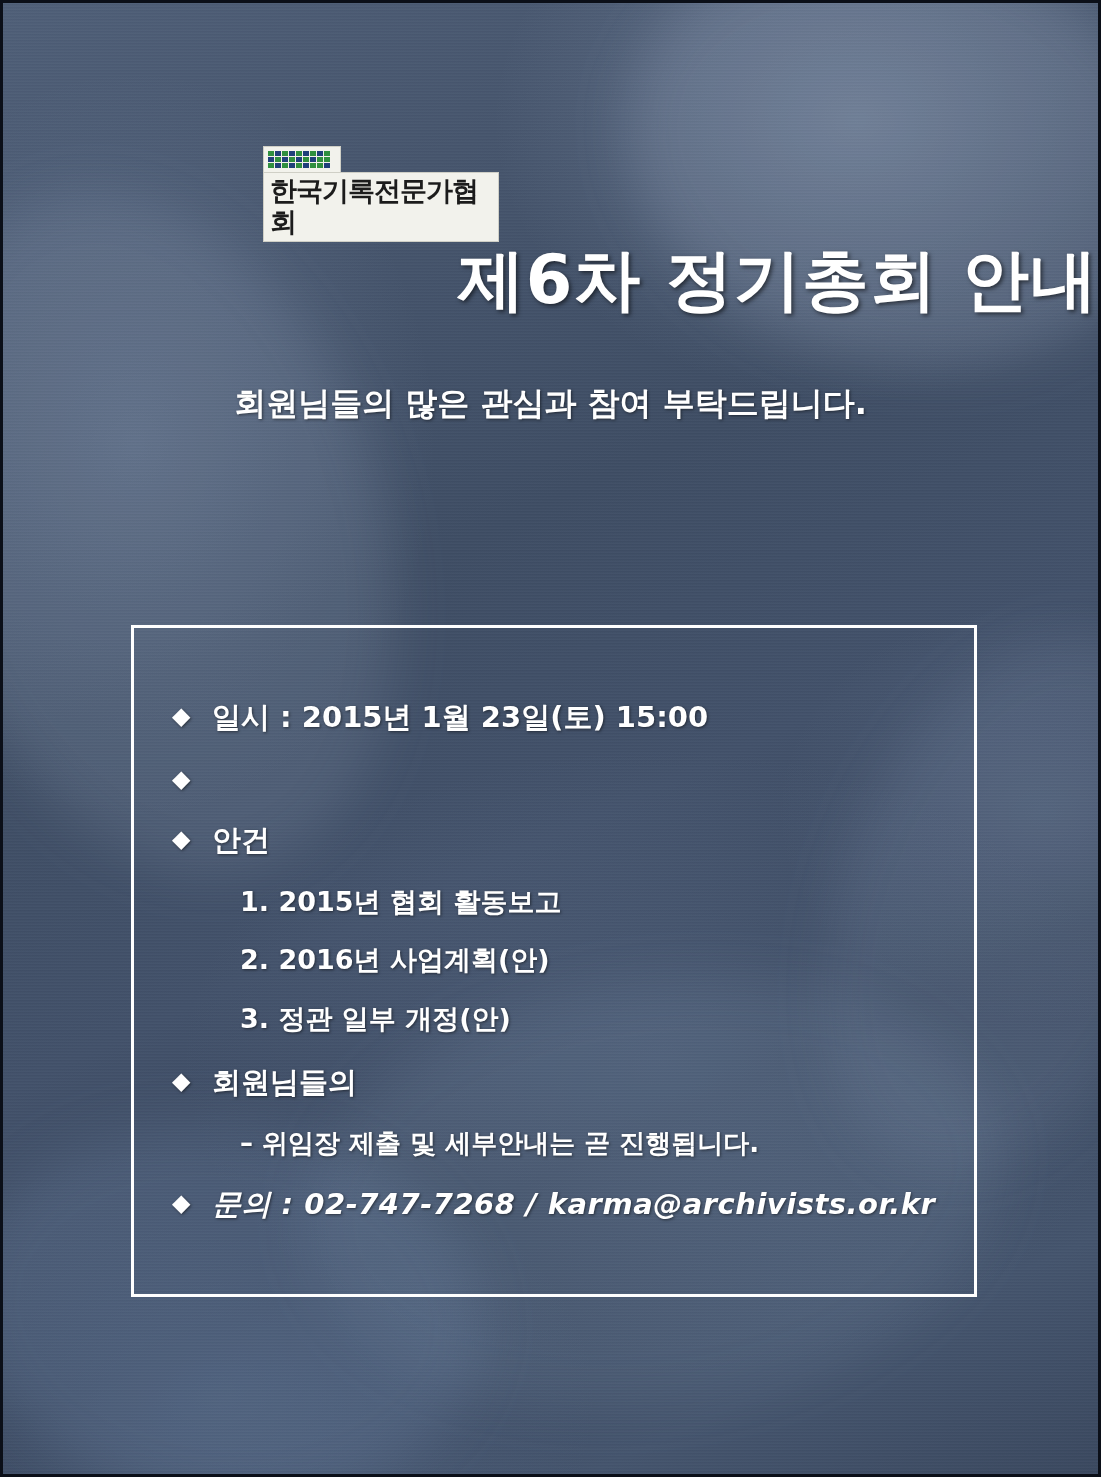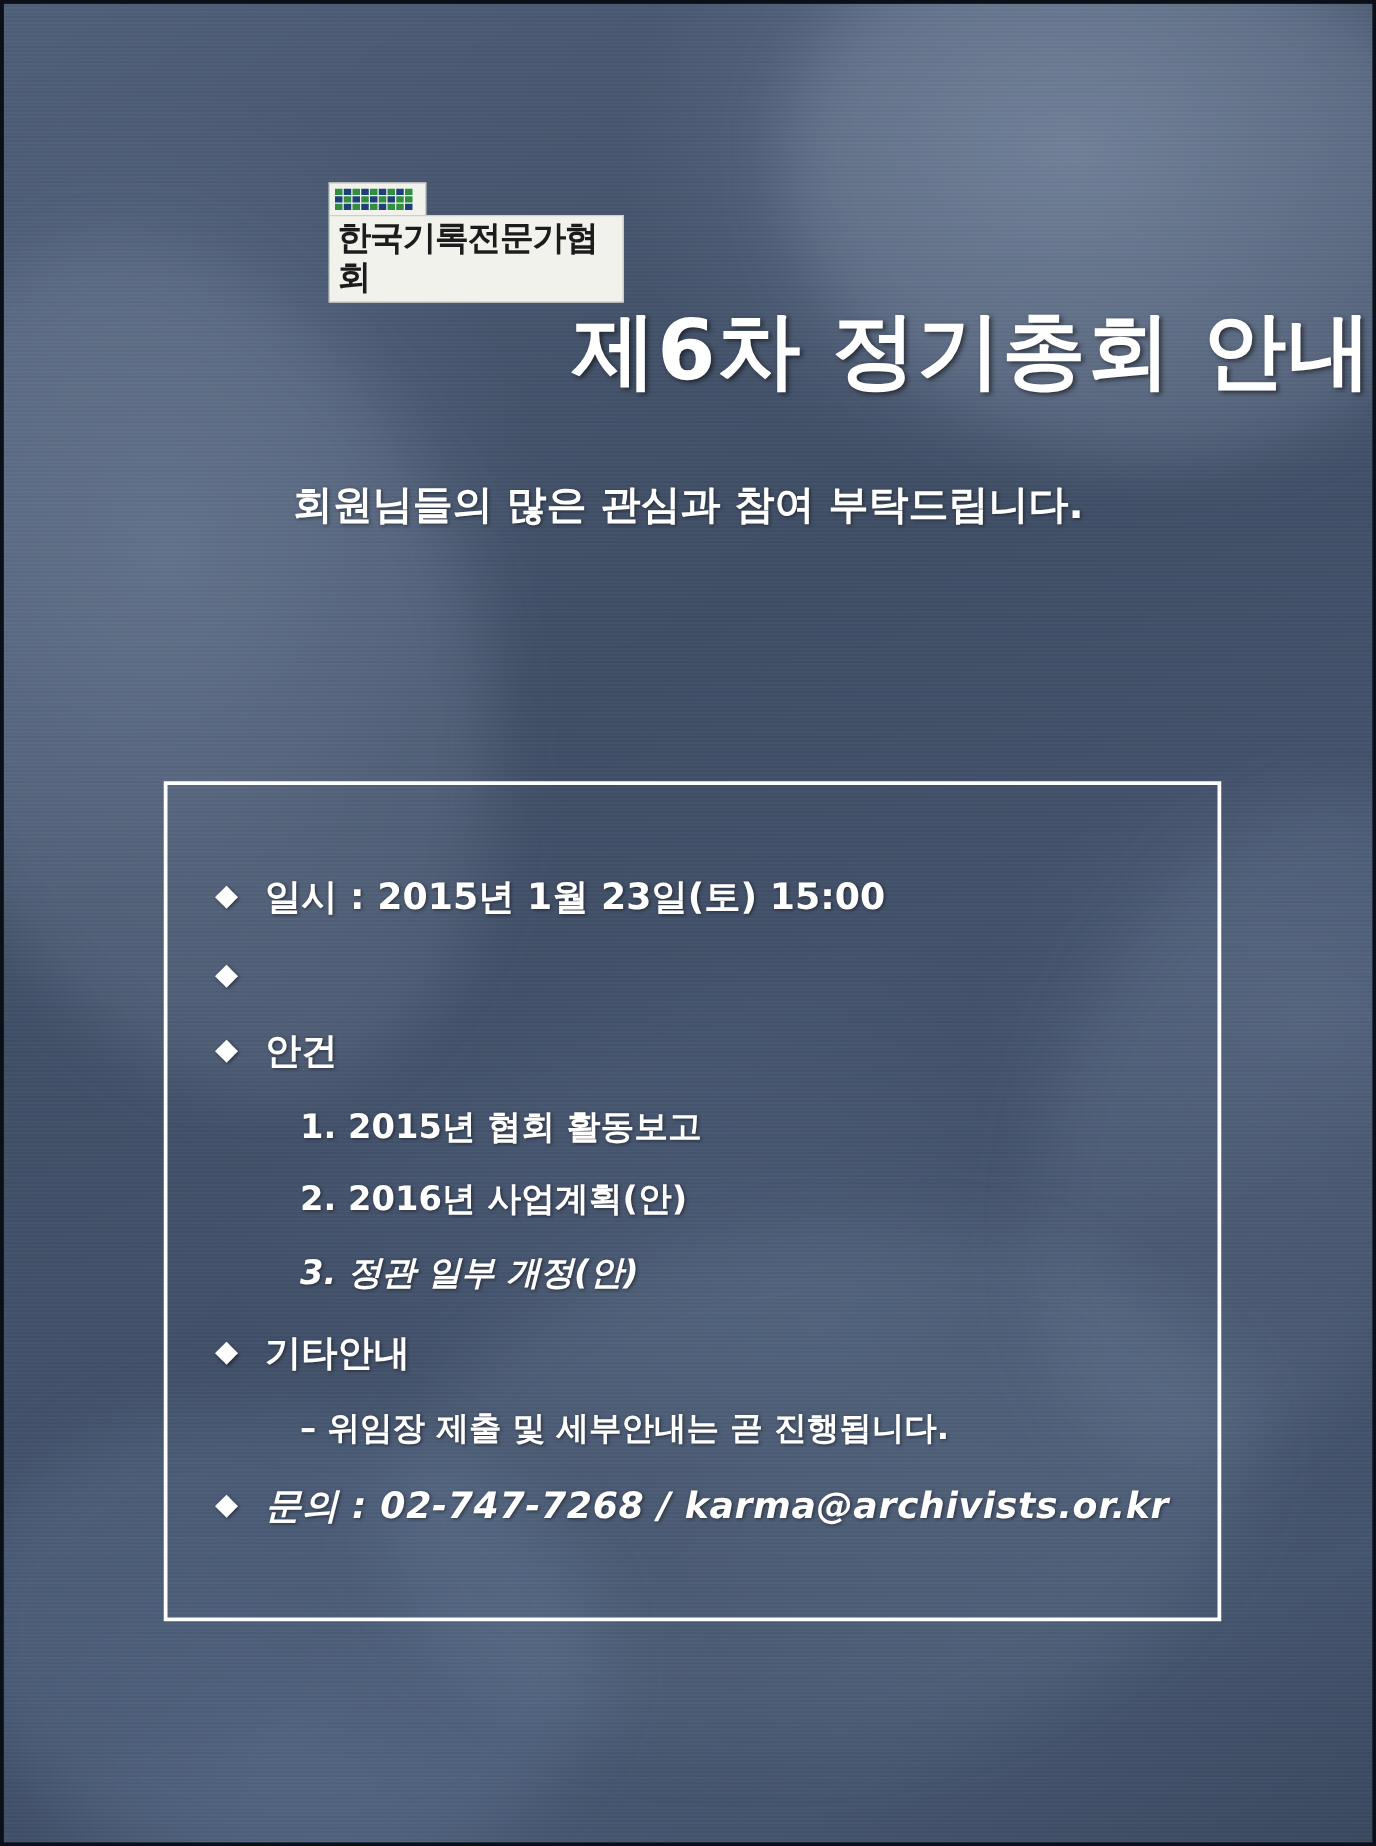--- a/index.html
+++ b/index.html
@@ -142,21 +142,21 @@
     flex: 0 0 40px;
     font-size: 24px;
     line-height: 1.35;
   }
   .sub {
     font-size: 27px;
     font-weight: 700;
     margin: 0 0 26px 68px;
     line-height: 1.2;
   }
-  .sub.last { margin-bottom: 30px; font-style: italic; }
+  .sub.last { margin-bottom: 30px; }
   .note {
     font-size: 26px;
     font-weight: 700;
     margin: 0 0 28px 68px;
     line-height: 1.2;
   }
   .contact { letter-spacing: 0.5px; font-style: italic; }
 </style>
 </head>
 <body>
@@ -228,21 +228,21 @@
           <span class="bullet">◆</span>
           <span>안건</span>
         </div>
 
         <div class="sub">1. 2015년 협회 활동보고</div>
         <div class="sub">2. 2016년 사업계획(안)</div>
         <div class="sub last">3. 정관 일부 개정(안)</div>
 
         <div class="row">
           <span class="bullet">◆</span>
-          <span>기타안내</span>
+          <span>회원님들의</span>
         </div>
 
         <div class="note">– 위임장 제출 및 세부안내는  곧 진행됩니다.</div>
 
         <div class="row">
           <span class="bullet">◆</span>
           <span class="contact">문의 :  02-747-7268 / karma@archivists.or.kr</span>
         </div>
 
       </div>

